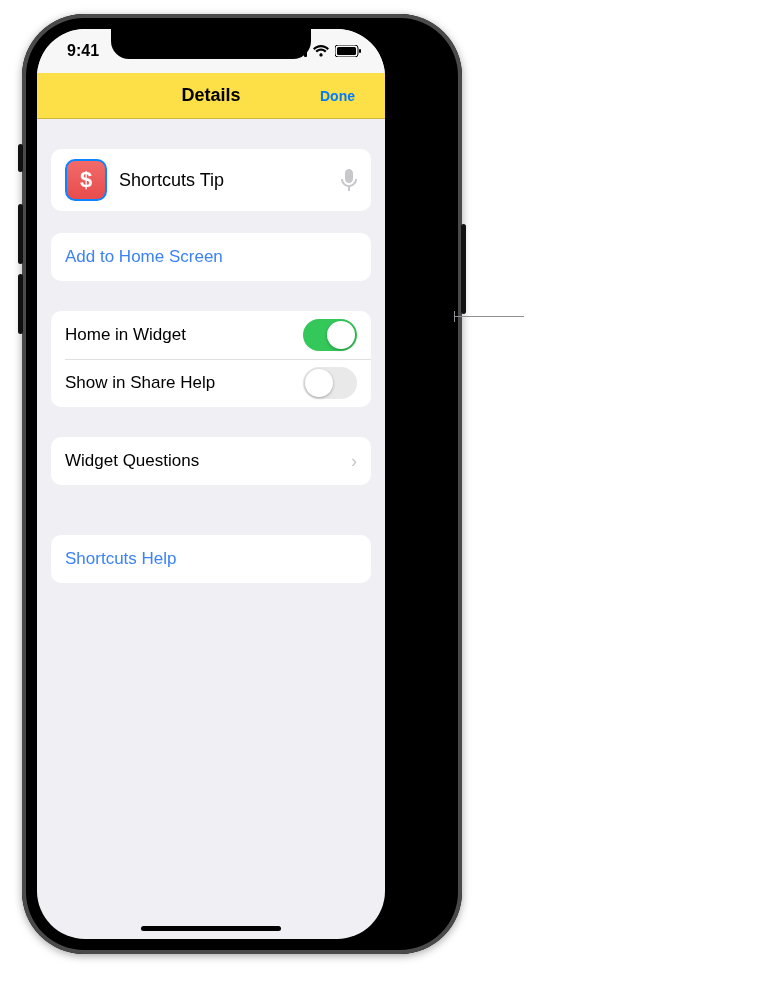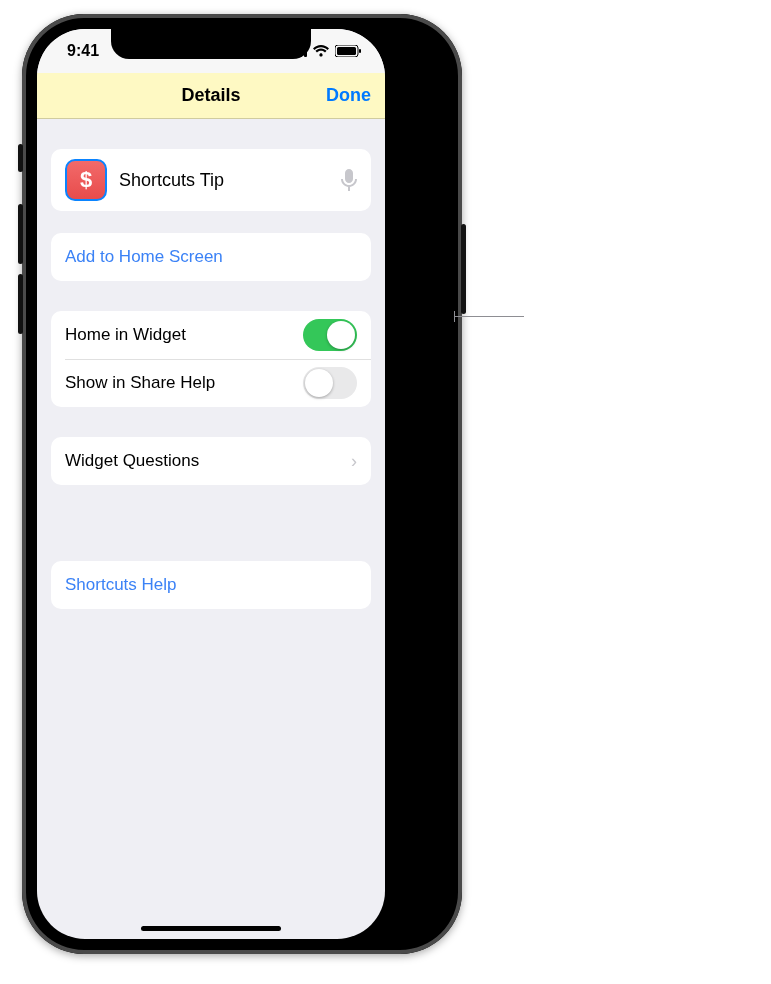--- a/index.html
+++ b/index.html
@@ -68,32 +68,32 @@
     font-size: 16px;
     font-weight: 600;
     background: #f7f7f7;
   }
   .status-right { display:flex; align-items:center; gap:5px; }
   .status-right svg { display:block; }
 
   
   .navbar {
     height: 46px;
-    background: #fef9c3;
+    background: #fde047;
     border-bottom: 1px solid rgba(0,0,0,.18);
     position: relative;
     display: flex;
     align-items: center;
     justify-content: center;
   }
   .nav-title { font-size: 18px; font-weight: 600; }
   .nav-done {
     position: absolute;
-    right: 14px;
-    font-size: 18px;
+    right: 30px;
+    font-size: 14px;
     color: #007aff;
     font-weight: 600;
   }
 
   
   .content {
     padding: 0 14px;
   }
   .group {
     background: #fff;
@@ -263,21 +263,21 @@
       </div>
 
       <div class="group">
         <div class="row">
           <span>Widget Questions</span>
           <div class="spacer"></div>
           <span class="chev">›</span>
         </div>
       </div>
 
-      <div class="group" style="margin-top:76px">
+      <div class="group" style="margin-top:50px">
         <div class="row link">
           <span>Shortcuts Help</span>
         </div>
       </div>
 
     </div>
 
     <div class="home-ind"></div>
   </div>
 </div>

